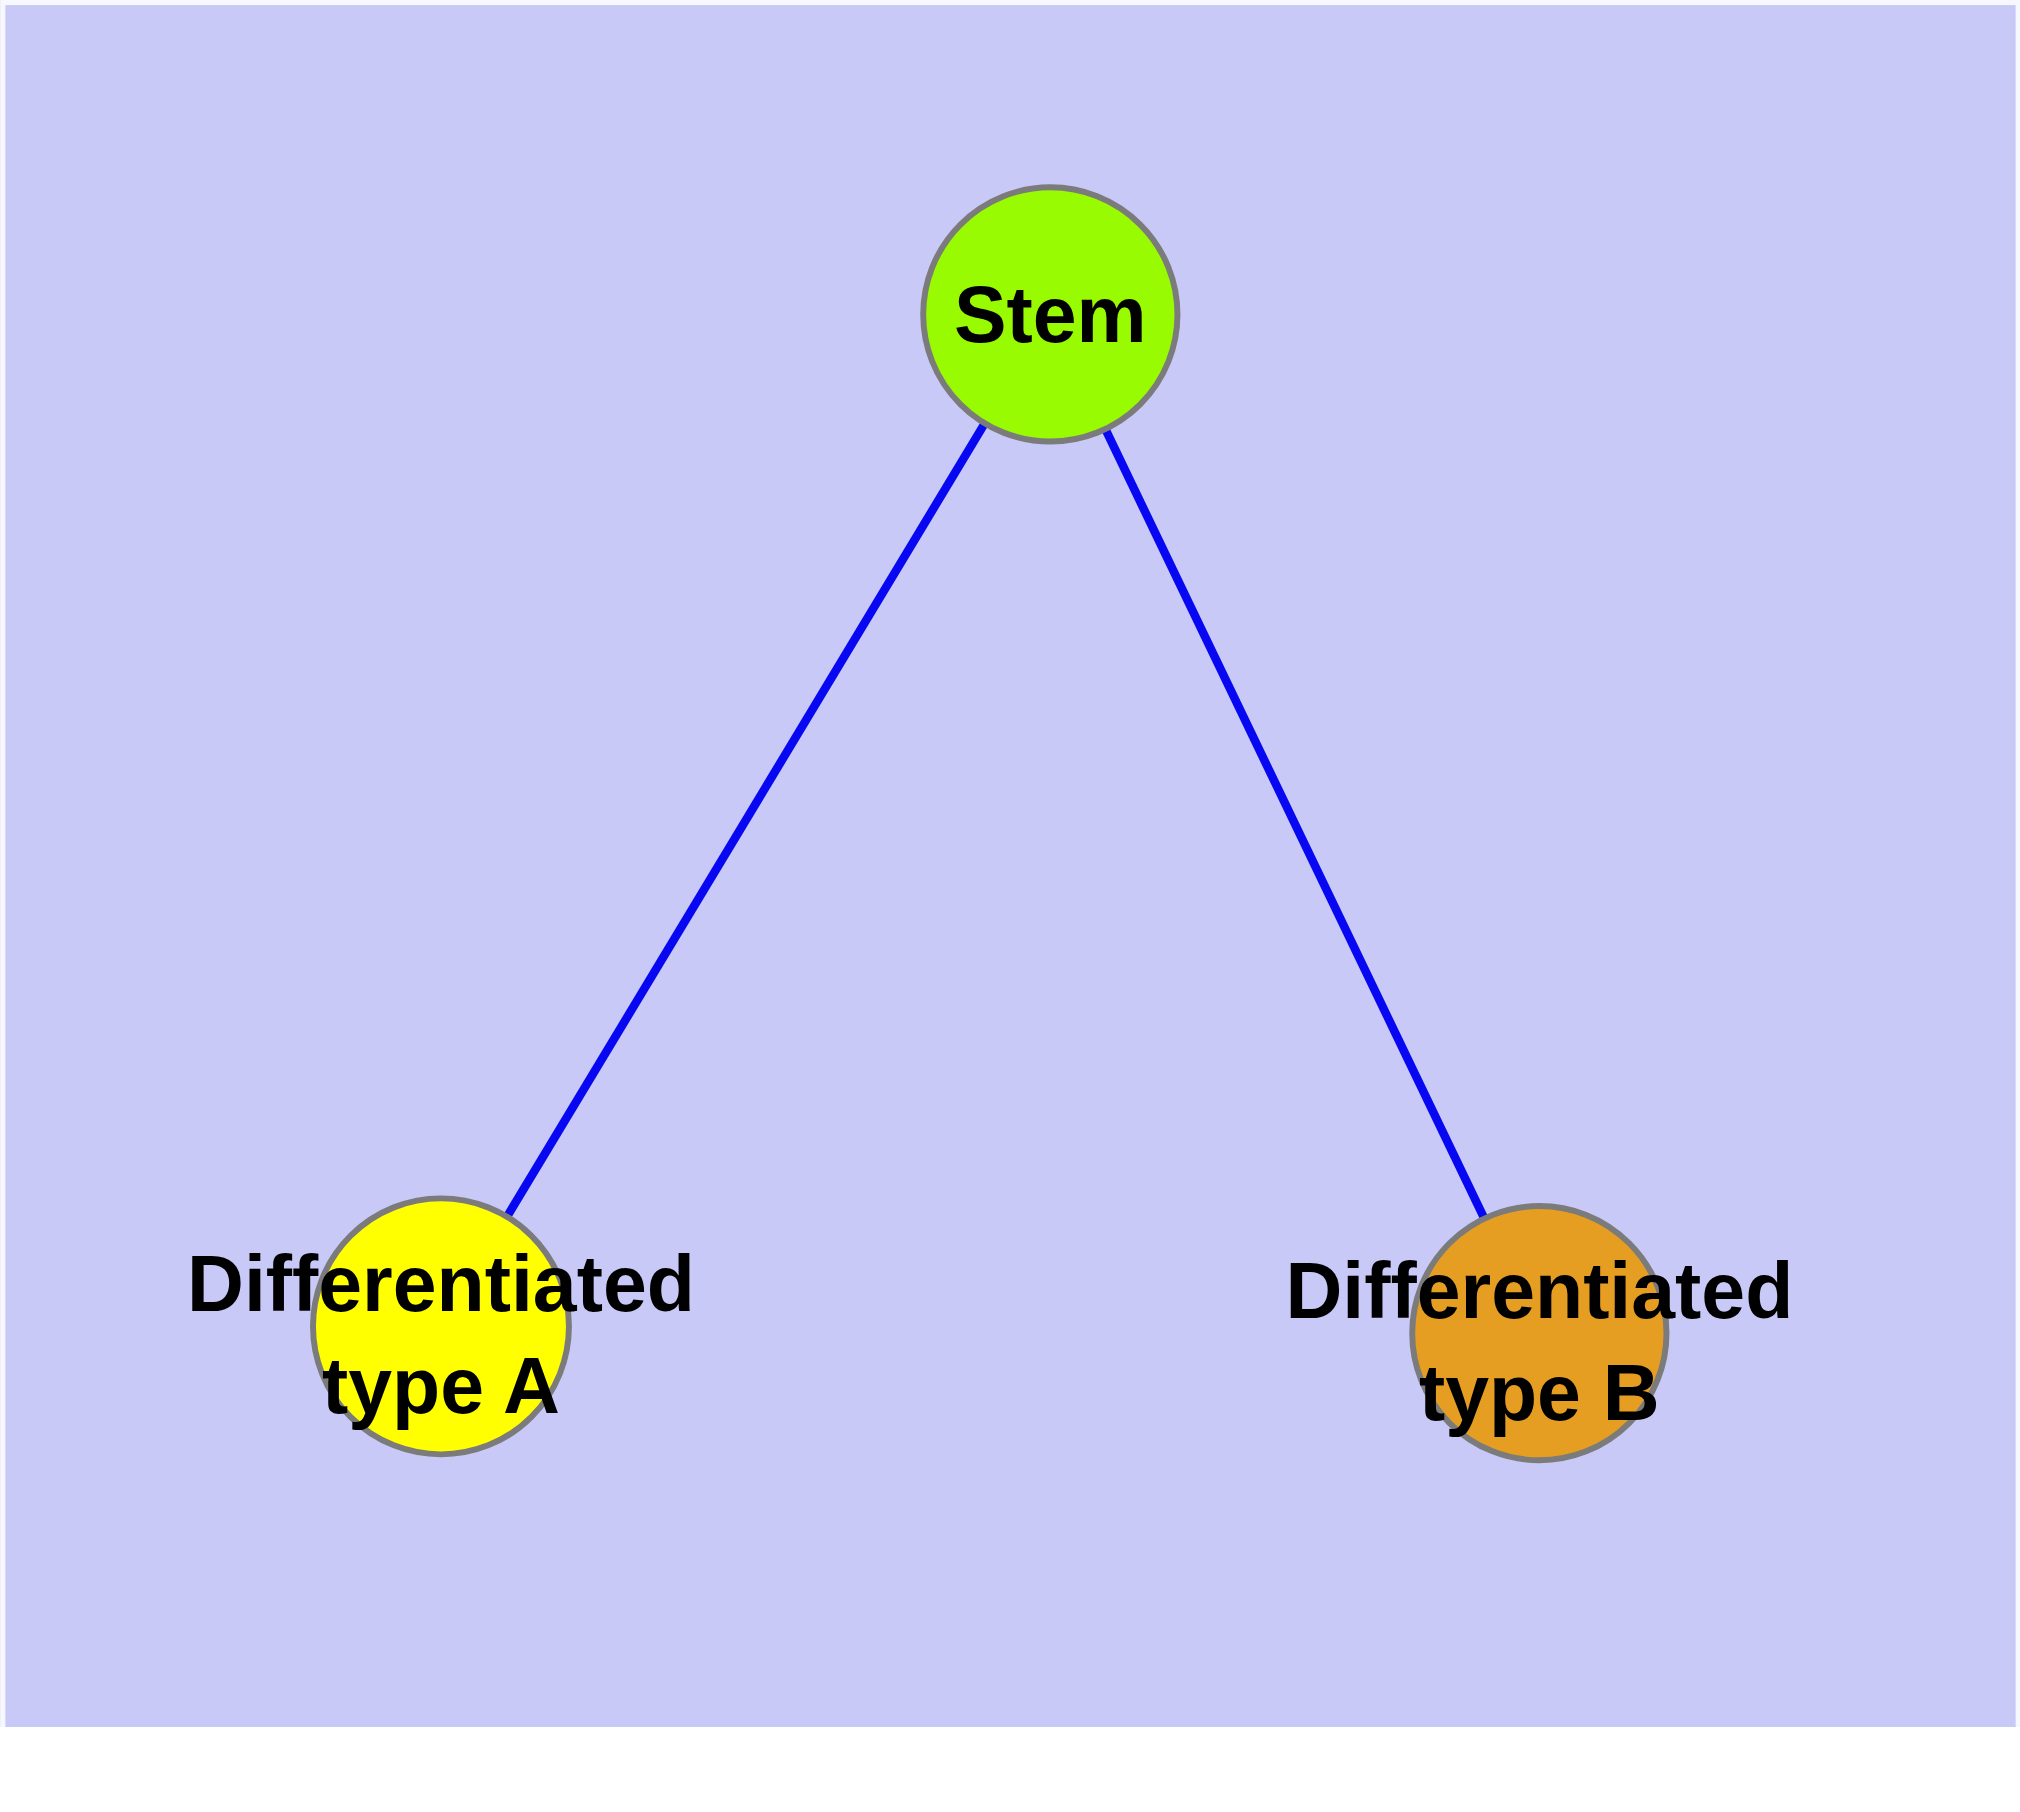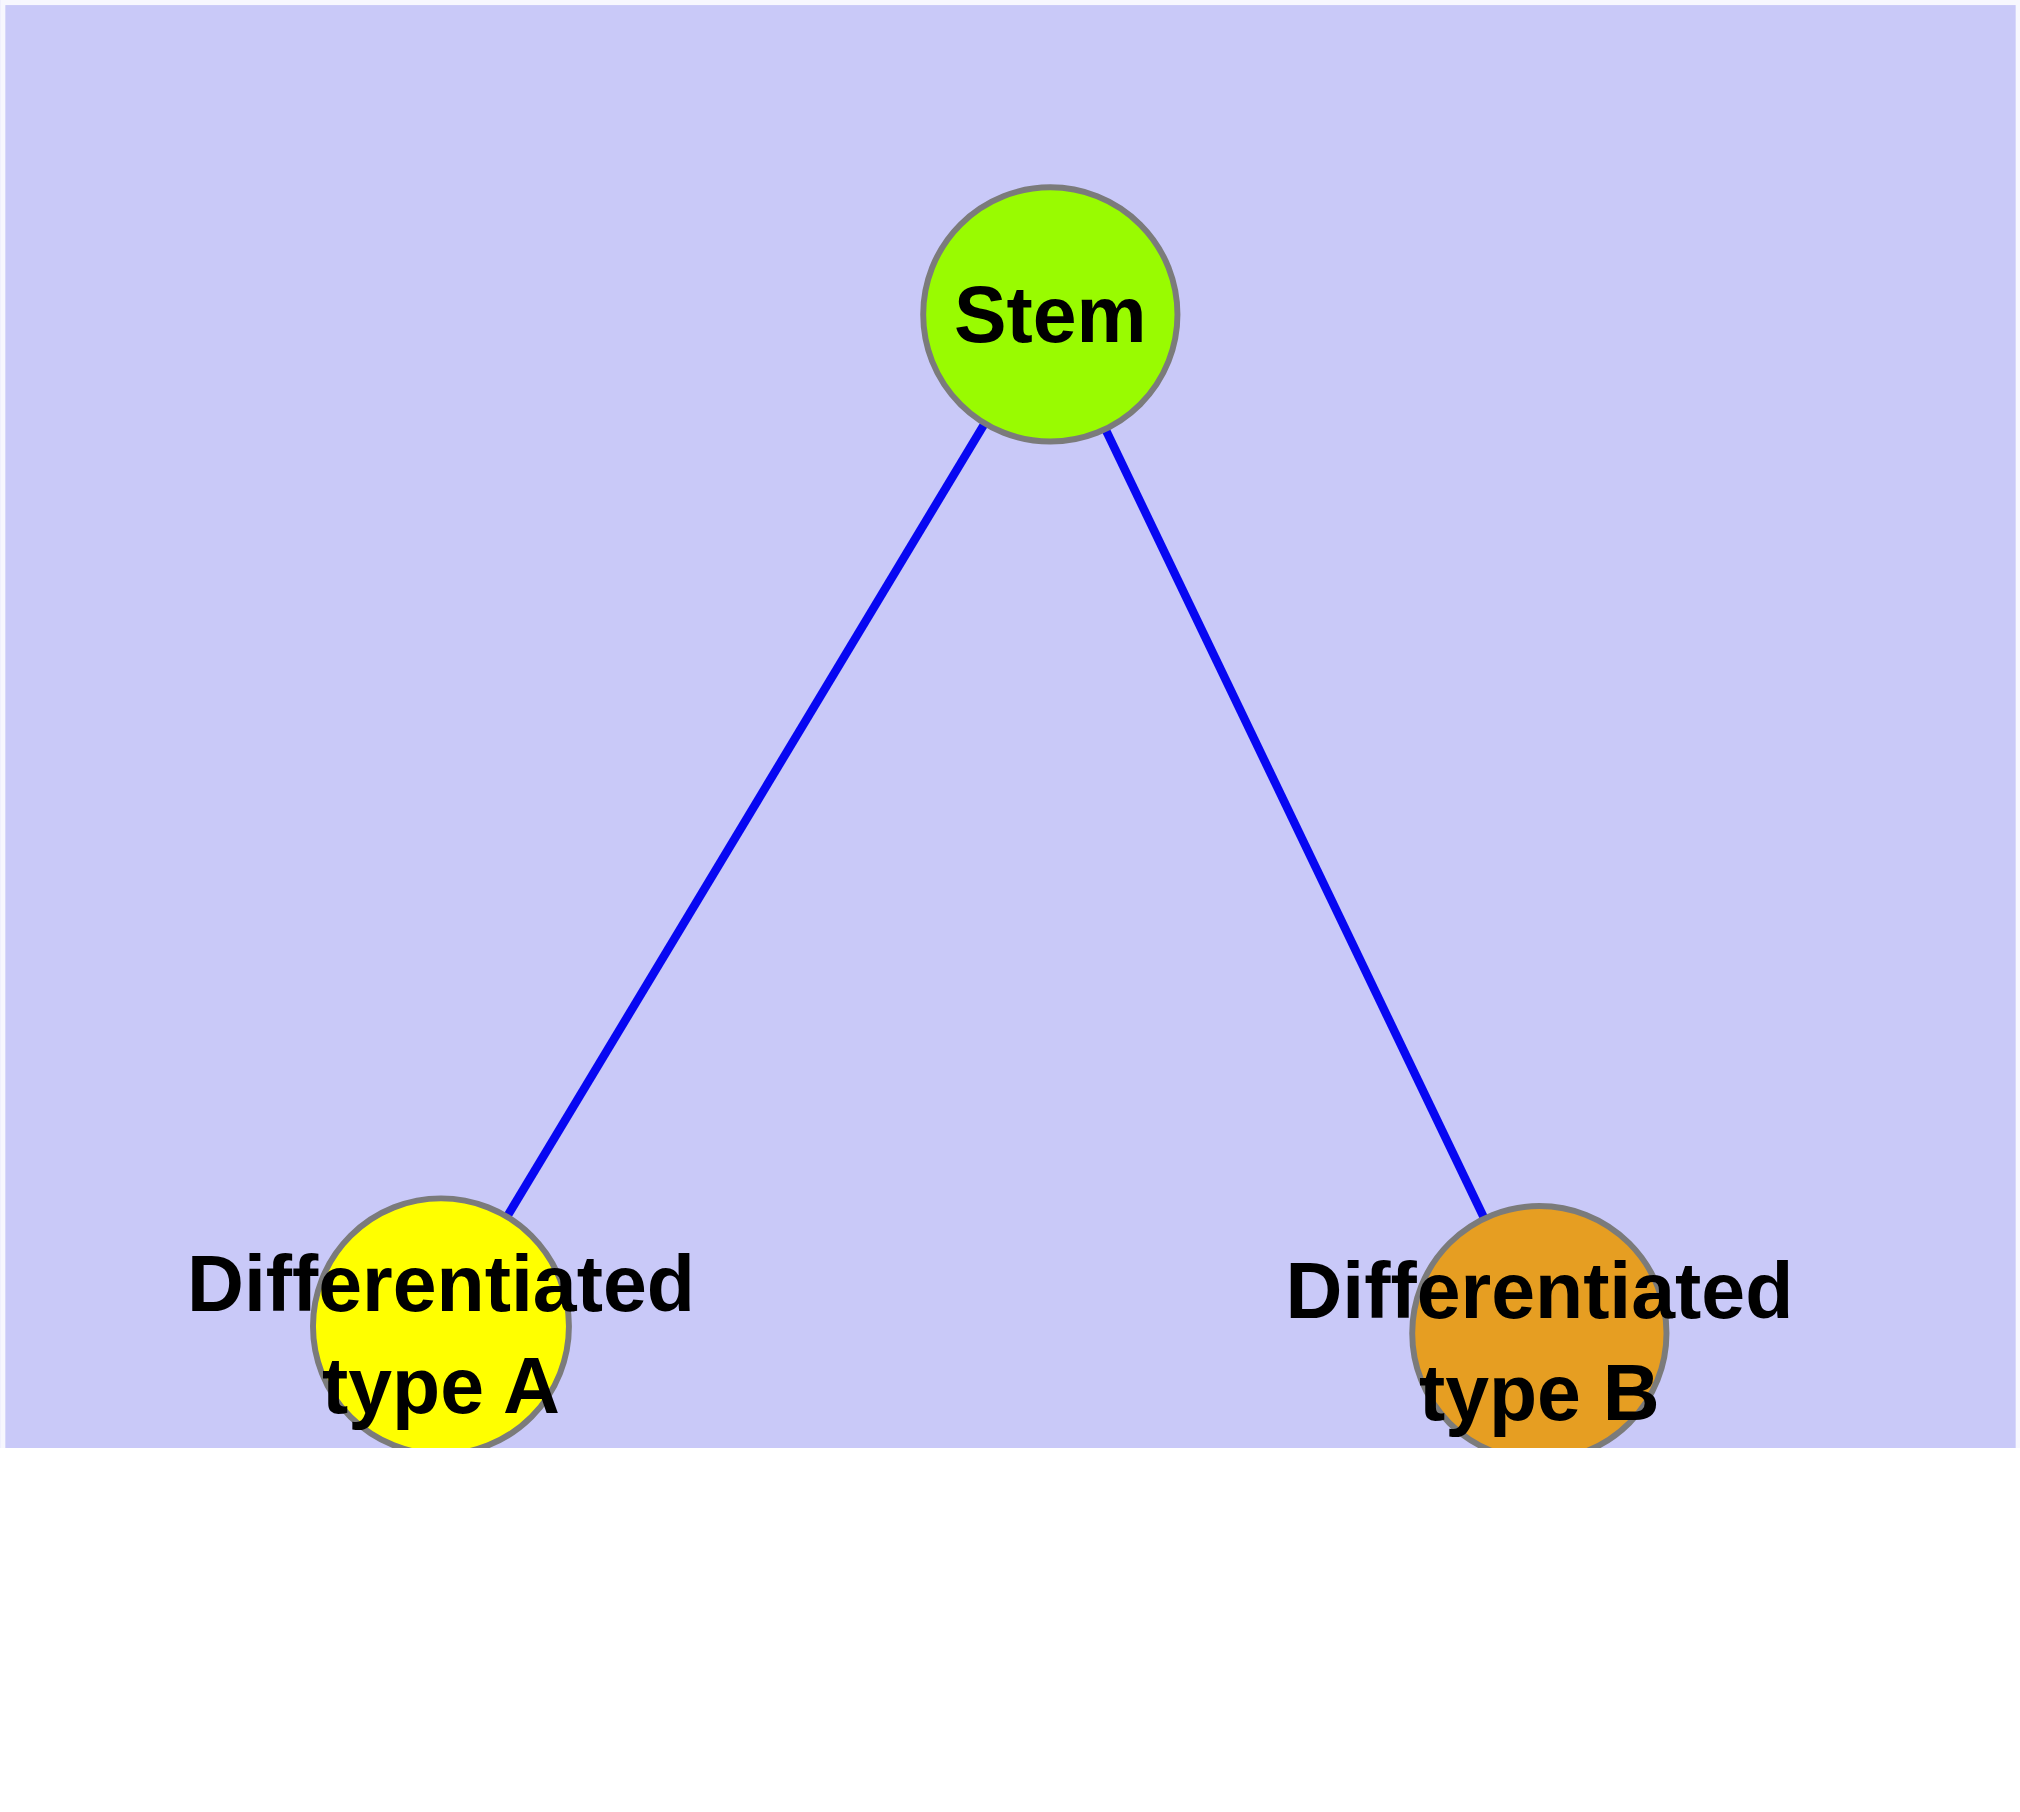--- a/index.html
+++ b/index.html
@@ -2,21 +2,21 @@
 <html style="font-size:13.6px"><head>
 <meta charset="utf-8">
 <style>
   html, body {
     margin: 0;
     padding: 0;
     background: #ffffff;
   }
   .stage {
     width: 2021px;
-    height: 1448px;
+    height: 1727px;
     position: relative;
     overflow: hidden;
   }
   svg {
     display: block;
   }
   .edge {
     stroke-width: 10;
     stroke-linecap: butt;
     fill: none;

